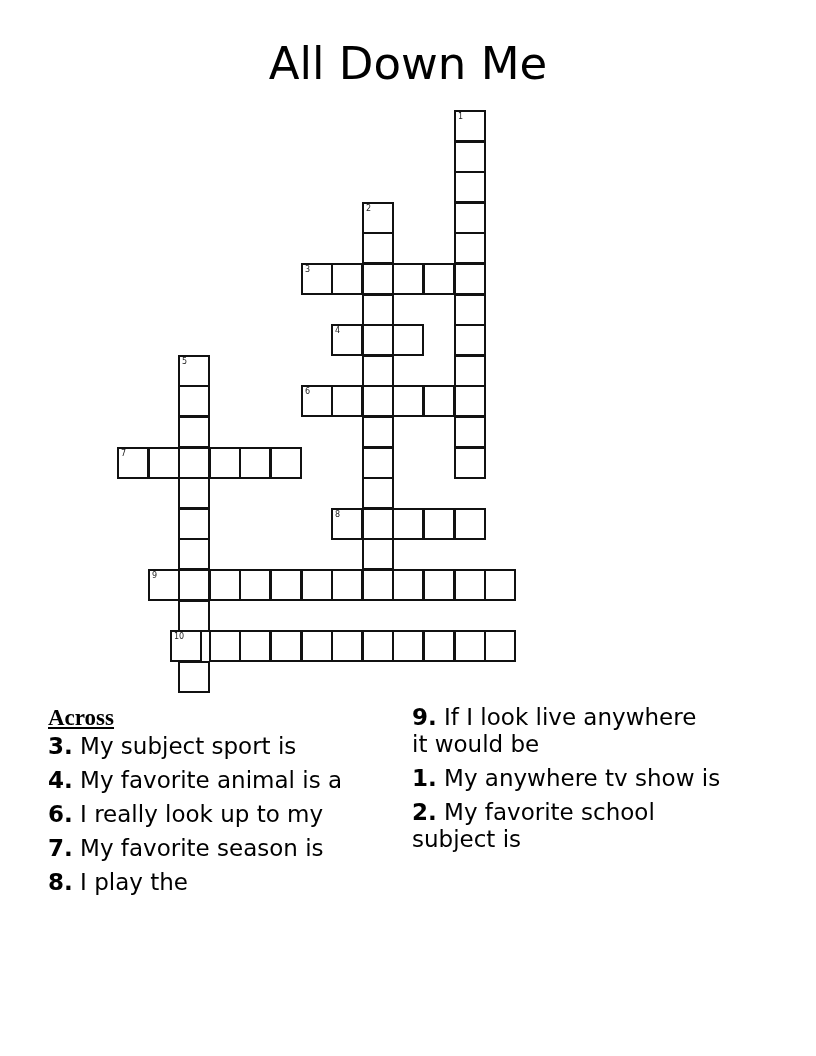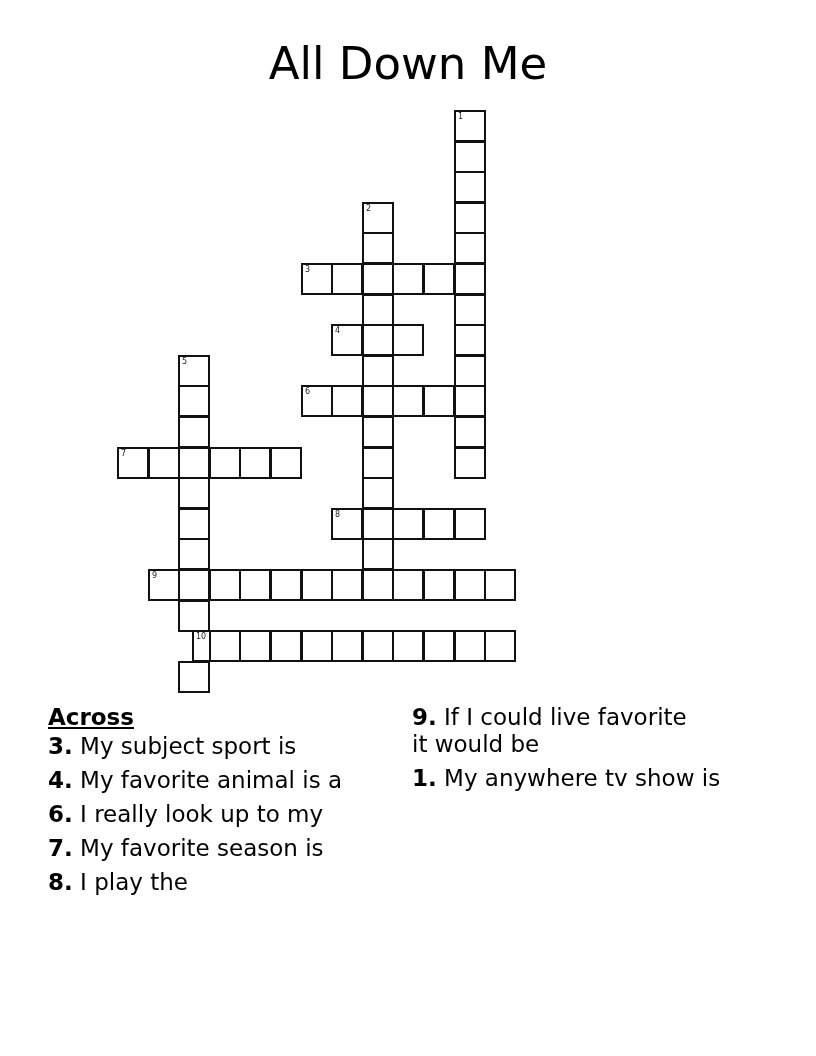--- a/index.html
+++ b/index.html
@@ -8,21 +8,21 @@
     .title { position: absolute; left: 0; width: 816px; top: 36px; text-align: center;
              font-size: 45px; line-height: 56px; font-weight: normal; letter-spacing: 0px; }
     .grid { position: absolute; left: 0; top: 0; width: 816px; height: 700px; }
     .cell { position: absolute; box-sizing: border-box; width: 32px; height: 32px;
             border: 2px solid #111; background: #fff; }
     .num { position: absolute; left: 2px; top: 0px; font-size: 8px; line-height: 9px;
            font-family: "DejaVu Sans", sans-serif; color: #222; }
     .clues { position: absolute; font-size: 23px; line-height: 27px; }
     .clue { margin-bottom: 7px; }
     .clue b { font-weight: bold; }
-    .head { font-weight: bold; text-decoration: underline; margin-bottom: 2px; }
+    .head { font-weight: bold; text-decoration: underline; margin-bottom: 2px; font-family: Liberation Serif, serif; }
     #col-left { left: 48px; top: 704px; width: 350px; }
     #col-right { left: 412px; top: 704px; width: 330px; }
   </style>
 </head>
 <body>
 
 <div class="title">All Down Me</div>
 
 <div class="grid" id="grid">
     <div class="cell" style="left: 454px; top: 110px;">
@@ -68,21 +68,21 @@
       <span class="num">5</span>
     </div>
     <div class="cell" style="left: 178px; top: 385px;"></div>
     <div class="cell" style="left: 178px; top: 416px;"></div>
     <div class="cell" style="left: 178px; top: 447px;"></div>
     <div class="cell" style="left: 178px; top: 477px;"></div>
     <div class="cell" style="left: 178px; top: 508px;"></div>
     <div class="cell" style="left: 178px; top: 538px;"></div>
     <div class="cell" style="left: 178px; top: 569px;"></div>
     <div class="cell" style="left: 178px; top: 600px;"></div>
-    <div class="cell" style="left: 192px; top: 630px; text-align: right;">
+    <div class="cell" style="left: 170px; top: 630px; text-align: right;">
       <span class="num">10</span>
     </div>
     <div class="cell" style="left: 178px; top: 661px;"></div>
     <div class="cell" style="left: 301px; top: 385px;">
       <span class="num">6</span>
     </div>
     <div class="cell" style="left: 331px; top: 385px;"></div>
     <div class="cell" style="left: 392px; top: 385px;"></div>
     <div class="cell" style="left: 423px; top: 385px;"></div>
     <div class="cell" style="left: 117px; top: 447px;">
@@ -125,15 +125,16 @@
 <div class="clues" id="col-left">
   <div class="head">Across</div>
   <div class="clue"><b>3.</b><span> My subject sport is</span></div>
   <div class="clue"><b>4.</b><span> My favorite animal is a</span></div>
   <div class="clue"><b>6.</b><span> I really look up to my</span></div>
   <div class="clue"><b>7.</b><span> My favorite season is</span></div>
   <div class="clue"><b>8.</b><span> I play the</span></div>
 </div>
 
 <div class="clues" id="col-right">
-  <div class="clue" style="width:290px"><b>9.</b><span> If I could live favorite it would be</span></div>
+  <div class="clue" style="width:290px"><b>9.</b><span> If I look live anywhere it would be</span></div>
   <div class="clue"><b>1.</b><span> My anywhere tv show is</span></div>
+  <div class="clue" style="width:290px"><b>2.</b><span> My favorite school subject is</span></div>
 </div>
 
 </body></html>

